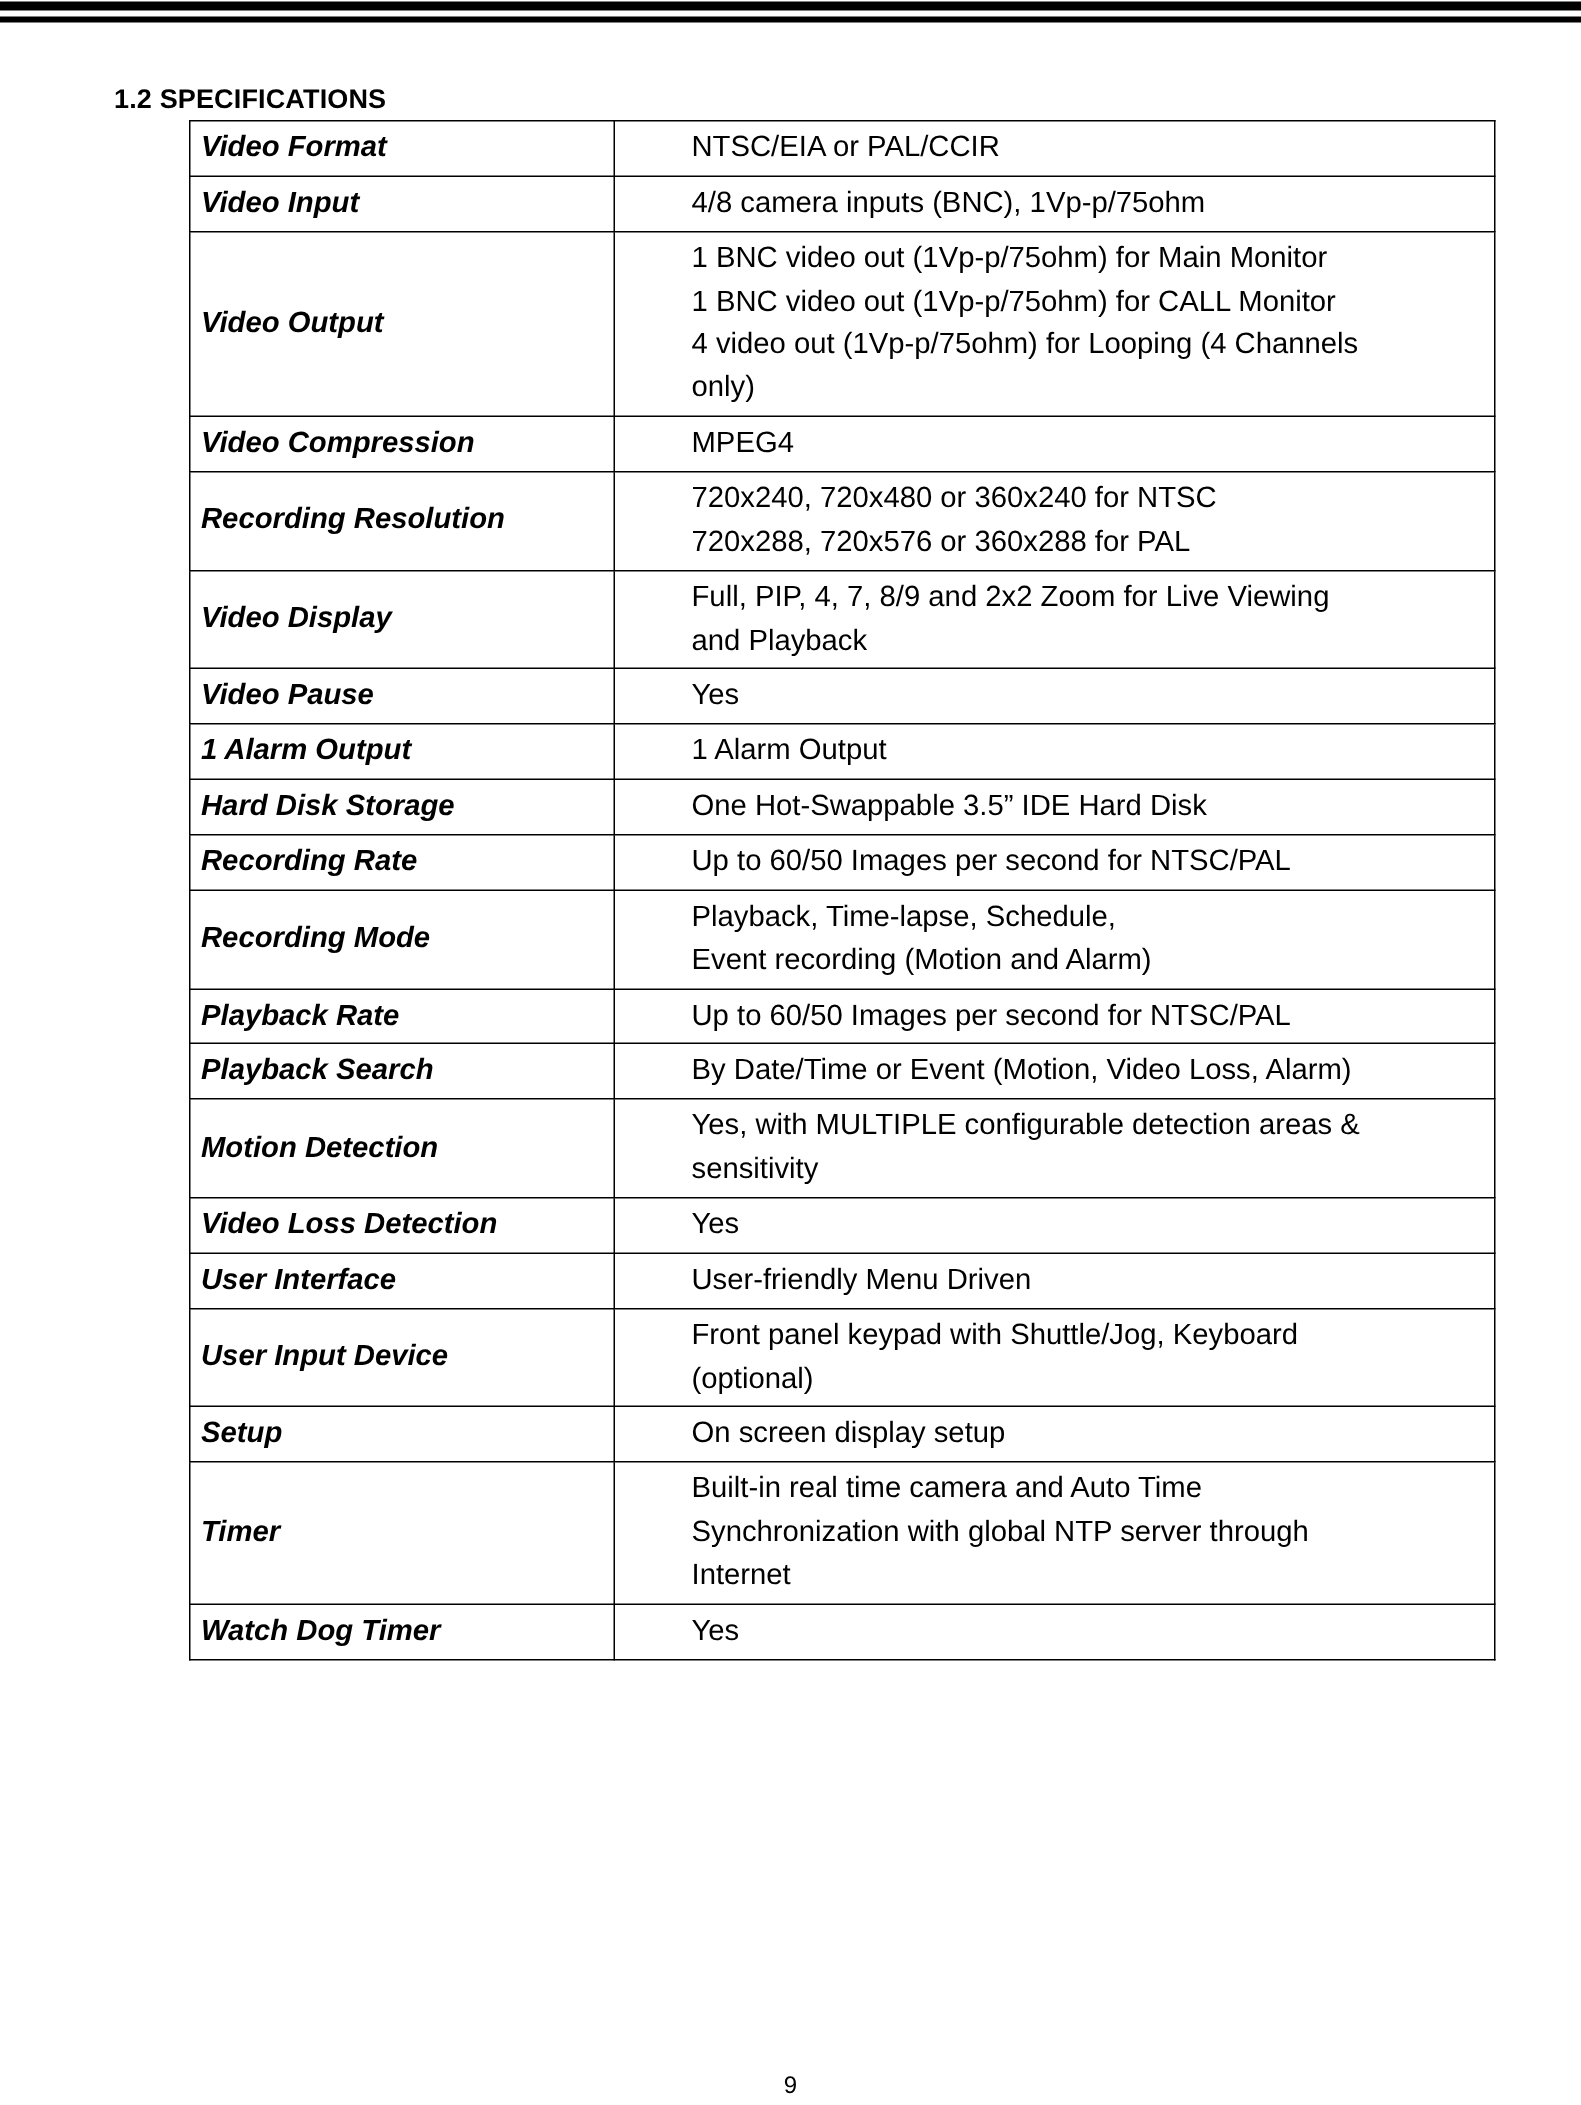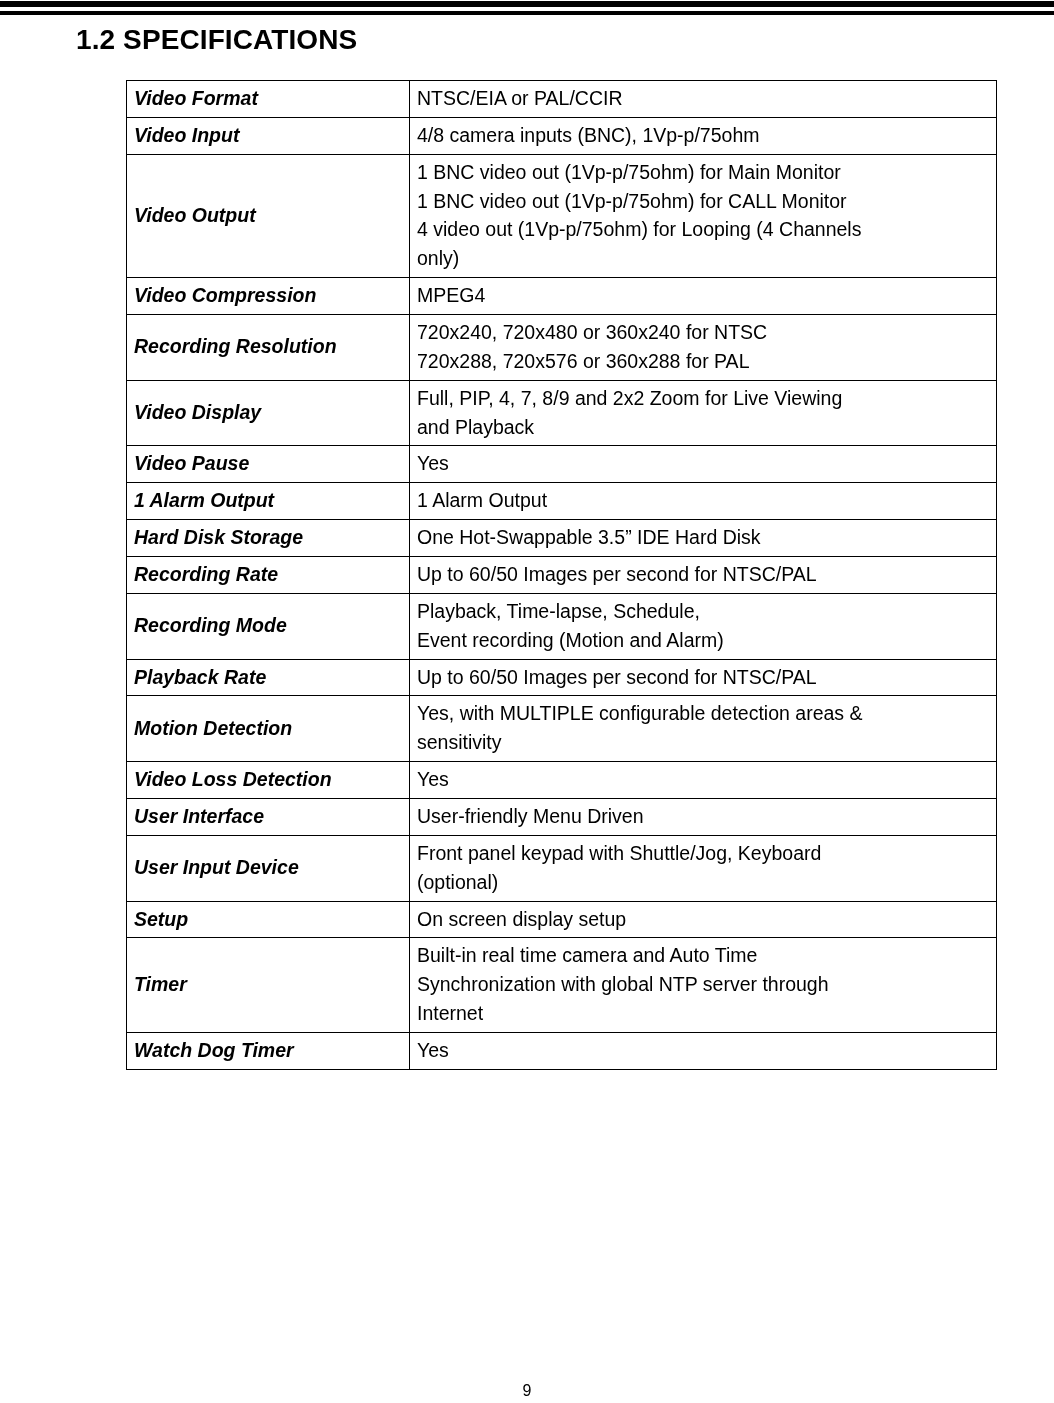--- a/index.html
+++ b/index.html
@@ -38,23 +38,23 @@
     top: 11px;
     left: 0;
     width: 1054px;
     height: 4px;
     background: #000000;
   }
 
   
   .section-heading {
     position: absolute;
-    top: 24px;
+    top: 56px;
     left: 76px;
-    font-size: 28px;
+    font-size: 18px;
     font-weight: bold;
     letter-spacing: 0.1px;
     white-space: nowrap;
   }
 
   
   .spec-table {
     position: absolute;
     top: 80px;
     left: 126px;
@@ -75,20 +75,21 @@
     white-space: nowrap;
     font-style: italic;
   }
   .spec-table td.value {
     width: 572px;
     font-weight: normal;
   }
   .spec-table td.value .line {
     display: block;
     white-space: nowrap;
+    margin-left: 44px;
   }
 
   
   .page-number {
     position: absolute;
     top: 1383px;
     left: 0;
     width: 1054px;
     text-align: center;
     font-size: 16px;
@@ -179,20 +180,26 @@
           <span class="line">Event recording (Motion and Alarm)</span>
         </td>
       </tr>
       <tr>
         <td class="label">Playback Rate</td>
         <td class="value">
           <span class="line">Up to 60/50 Images per second for NTSC/PAL</span>
         </td>
       </tr>
       <tr>
+        <td class="label">Playback Search</td>
+        <td class="value">
+          <span class="line">By Date/Time or Event (Motion, Video Loss, Alarm)</span>
+        </td>
+      </tr>
+      <tr>
         <td class="label">Motion Detection</td>
         <td class="value">
           <span class="line">Yes, with MULTIPLE configurable detection areas &amp;</span>
           <span class="line">sensitivity</span>
         </td>
       </tr>
       <tr>
         <td class="label">Video Loss Detection</td>
         <td class="value">
           <span class="line">Yes</span>

